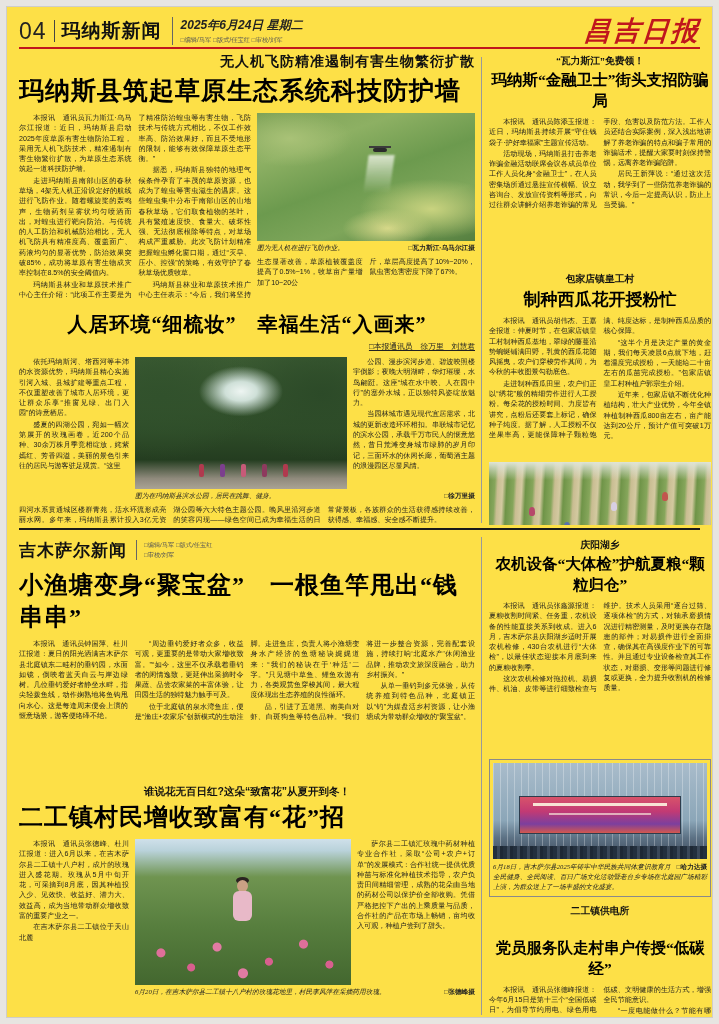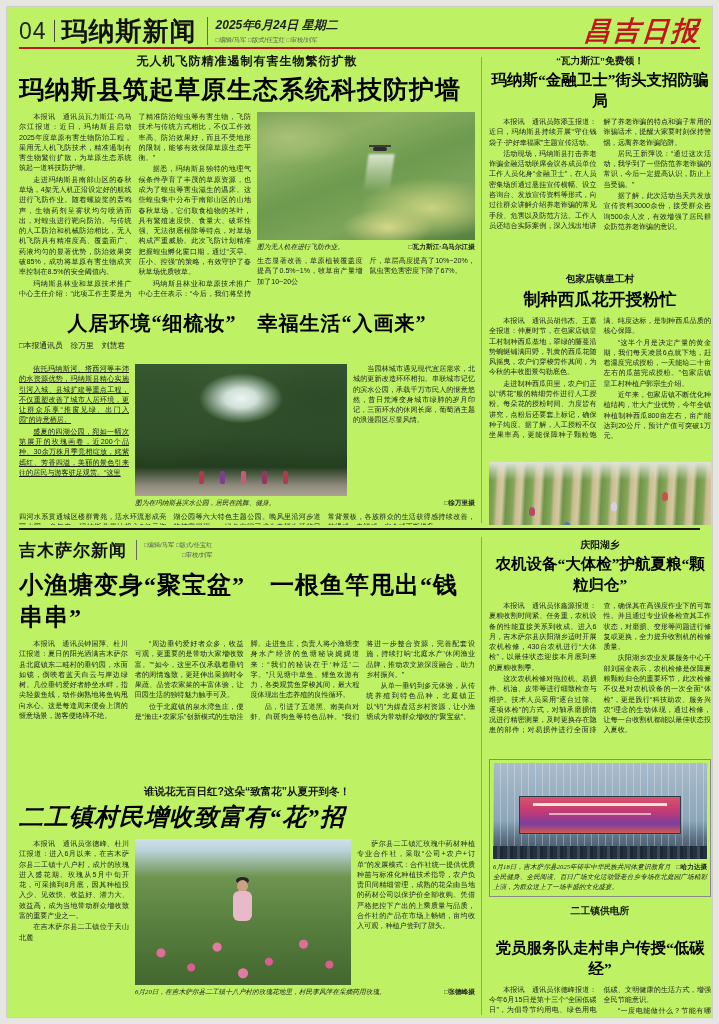--- a/index.html
+++ b/index.html
@@ -1,45 +1,45 @@
 <!DOCTYPE html>
 <html><head>
 <meta charset="utf-8">
 <style>
   * { margin:0; padding:0; box-sizing:border-box; }
   html,body { width:719px; height:1024px; background:#e7e5e1; font-family:"Liberation Sans", sans-serif; }
-  .sheet { position:absolute; left:6px; top:6px; width:707px; height:1012px; background:#bef264; border:1px solid #cfcdc8; overflow:hidden; }
+  .sheet { position:absolute; left:6px; top:6px; width:707px; height:1012px; background:#fde047; border:1px solid #cfcdc8; overflow:hidden; }
 
   
   .hdr { position:absolute; left:12px; top:10px; right:12px; height:28px; display:flex; align-items:center; }
   .pageno { font-size:23px; color:#222; font-weight:400; letter-spacing:1px; }
   .hdr-bar { width:1px; height:22px; background:#444; margin:0 7px; }
-  .section-name { font-size:26px; font-weight:700; color:#111; letter-spacing:1px;font-family:Liberation Mono, monospace; }
+  .section-name { font-size:19px; font-weight:700; color:#111; letter-spacing:1px;font-family:Liberation Mono, monospace; }
   .hdr-meta { margin-left:10px; border-left:1px solid #666; padding-left:8px; }
   .hdr-date { font-size:12px; font-weight:700; color:#222;font-style:italic; }
   .hdr-credits { font-size:6.3px; color:#555; margin-top:2px; }
   .brand { margin-left:auto; font-family:"Liberation Serif", serif; font-style:italic; font-weight:700; font-size:27px; color:#c0161d; letter-spacing:2px; transform:skewX(-4deg); }
   .redline { position:absolute; left:12px; right:12px; top:40px; height:2px; background:#c0161d; }
 
   
   .top-left  { position:absolute; left:12px;  top:46px;  width:456px; height:472px; overflow:hidden; }
   .top-right { position:absolute; left:482px; top:48px;  width:222px; height:470px; overflow:hidden; }
   .vrule-top    { position:absolute; left:474px; top:50px;  height:466px; width:1px; background:#9a9a9a; }
   .vrule-bottom { position:absolute; left:474px; top:530px; height:478px; width:1px; background:#9a9a9a; }
   .full-divider { position:absolute; left:12px; right:12px; top:521px; height:2px; background:#1a1a1a; }
   .bottom-left  { position:absolute; left:12px;  top:528px; width:456px; height:482px; overflow:hidden; }
   .bottom-right { position:absolute; left:482px; top:530px; width:222px; height:478px; overflow:hidden; }
 
   
-  .kicker { text-align:center; font-size:12px; font-weight:600; color:#111; letter-spacing:1px; }
+  .kicker { text-align:right; font-size:14px; font-weight:600; color:#111; letter-spacing:1px; }
   .kicker-sm { text-align:center; font-size:9.8px; font-weight:600; color:#111; }
   .headline-xl { text-align:left; font-family:"Liberation Serif", serif; font-weight:700; font-size:25px; color:#000; letter-spacing:1px; margin:3px 0 6px; }
   .headline-lg { text-align:center; font-family:"Liberation Serif", serif; font-weight:700; font-size:20px; color:#000; letter-spacing:1px; margin:3px 0 3px; }
   .headline-md { text-align:center; font-family:"Liberation Serif", serif; font-weight:700; font-size:15.5px; color:#000; margin:2px 0 5px; }
-  .byline { text-align:left; font-size:7.8px; color:#222; margin:2px 0 13px; }
+  .byline { text-align:right; font-size:7.8px; color:#222; margin:2px 0 5px;text-decoration:underline; }
   .body-txt { font-size:7.1px; line-height:1.45; color:#1c1c1c; text-align:justify; overflow:hidden; }
   .body-txt p { text-indent:2em; margin-bottom:1px; }
   .cols2 { column-count:2; column-gap:7px; }
   .cols3 { column-count:3; column-gap:7px; }
   .cols4 { column-count:4; column-gap:7px; }
   .caption-row { display:flex; justify-content:space-between; align-items:flex-start; font-size:6.7px; color:#222; margin-top:3px; }
   .caption-txt { font-family:"Liberation Serif", serif; font-style:italic; }
   .caption-credit { font-weight:700; white-space:nowrap; margin-left:6px; }
 
   
@@ -86,21 +86,21 @@
       linear-gradient(180deg, #cfe0ea 0%, #b9d2da 8%, #6f9450 26%, #577e3e 60%, #43672f 100%); }
   .rose-person { position:absolute; left:44%; top:28%; width:26px; height:56px; }
   .rose-person .head { position:absolute; left:7px; top:0; width:11px; height:12px; border-radius:50%; background:#caa184; }
   .rose-person .hair { position:absolute; left:6px; top:-3px; width:13px; height:7px; border-radius:50%; background:#2a2320; }
   .rose-person .torso { position:absolute; left:3px; top:11px; width:19px; height:30px; border-radius:6px; background:#e8b9c8; }
   .photo-box { border:1px solid #8a8a8a; padding:3px; }
   .photo-box .caption-blk { font-family:"Liberation Serif", serif; font-style:italic; font-size:6.6px; line-height:1.55; color:#222; margin-top:3px; text-align:justify; }
   .photo-box .caption-credit { float:right; font-style:normal; }
 
   
-  .sec2-hdr { display:flex; align-items:center; height:26px; margin-top:2px;text-align:right; }
+  .sec2-hdr { display:flex; align-items:center; height:26px; margin-top:2px; }
   .sec2-title { font-size:17px; font-weight:700; color:#111; letter-spacing:1px; }
   .sec2-meta { margin-left:9px; border-left:1px solid #666; padding-left:7px; font-size:6.2px; color:#555; line-height:1.6; }
 
   .mt2{margin-top:2px;} .mt4{margin-top:4px;} .mt6{margin-top:6px;} .mt8{margin-top:8px;}
   .row { display:flex; gap:6px; }
 </style>
 </head>
 <body>
 
 <div class="sheet">
@@ -145,34 +145,35 @@
             <p style="text-indent:0;">斤，草层高度提高了10%~20%，鼠虫害危害密度下降了67%。</p>
           </div>
         </div>
       </div>
     </div>
 
     <div class="mt6">
       <div class="headline-lg">人居环境“细梳妆”　幸福生活“入画来”</div>
       <div class="byline">□本报通讯员　徐万里　刘慧君</div>
       <div class="row">
-        <div class="body-txt" style="width:110px; height:132px;text-decoration:underline;">
+        <div class="body-txt" style="width:110px; height:132px;">
           <p>依托玛纳斯河、塔西河等丰沛的水资源优势，玛纳斯县精心实施引河入城、县城扩建等重点工程，不仅重塑改善了城市人居环境，更让群众乐享“推窗见绿、出门入园”的诗意栖居。</p>
           <p>盛夏的四湖公园，宛如一幅次第展开的玫瑰画卷，近200个品种、30余万株月季竞相绽放，姹紫嫣红、芳香四溢，美丽的景色引来往的居民与游客驻足观赏。“这里</p>
         </div>
         <div style="width:212px;">
           <div class="photo ph-park">
             <div class="dancer" style="left:30%; background:#b03a4e;"></div>
             <div class="dancer" style="left:40%; background:#7c3f8e;"></div>
             <div class="dancer" style="left:50%; background:#c75a78;"></div>
             <div class="dancer" style="left:60%; background:#8e3a5e;"></div>
             <div class="dancer" style="left:70%; background:#b03a4e;"></div>
           </div>
         </div>
         <div class="body-txt" style="flex:1; height:132px;">
+          <p>公园、漫步滨河步道、碧波映照楼宇倒影；夜晚大明湖畔，华灯璀璨，水鸟翩跹。这座“城在水中映、人在园中行”的塞外水城，正以独特风姿绽放魅力。</p>
           <p>当园林城市遇见现代宜居需求，北城的更新改造环环相扣。串联城市记忆的滨水公园，承载千万市民人的惬意悠然，昔日荒滩变身城市绿肺的岁月印记，三面环水的休闲长廊，葡萄酒主题的浪漫园区尽显风情。</p>
         </div>
       </div>
       <div class="caption-row" style="margin-left:116px;">
         <span class="caption-txt">图为在玛纳斯县滨水公园，居民在跳舞、健身。</span>
         <span class="caption-credit">□徐万里摄</span>
       </div>
       <div class="body-txt cols3 mt4" style="height:42px;">
         <p style="text-indent:0;">四河水系贯通城区楼群青苑，活水环流形成亮丽水网。多年来，玛纳斯县累计投入3亿元资金，匠心打造了四湖公园、葡萄酒公园、凤鸣湖公园等六大特色主题公园。晚风里沿河步道的笑容闪现——绿色空间已成为幸福生活的日常背景板，各族群众的生活获得感持续改善，获得感、幸福感、安全感不断提升。</p>
       </div>
@@ -181,21 +182,20 @@
 
   <div class="top-right">
 
     <div>
       <div class="kicker-sm">“瓦力斯江”免费领！</div>
       <div class="headline-md">玛纳斯“金融卫士”街头支招防骗局</div>
       <div class="body-txt cols2" style="height:148px;">
         <p>本报讯　通讯员陈添玉报道：近日，玛纳斯县持续开展“守住钱袋子·护好幸福家”主题宣传活动。</p>
         <p>活动现场，玛纳斯县打击养老诈骗金融活动联席会议各成员单位工作人员化身“金融卫士”，在人员密集场所通过悬挂宣传横幅、设立咨询台、发放宣传资料等形式，向过往群众讲解介绍养老诈骗的常见手段、危害以及防范方法。工作人员还结合实际案例，深入浅出地讲解了养老诈骗的特点和骗子常用的诈骗话术，提醒大家要时刻保持警惕，远离养老诈骗陷阱。</p>
         <p>居民王新萍说：“通过这次活动，我学到了一些防范养老诈骗的常识，今后一定提高认识，防止上当受骗。”</p>
-        <p>据了解，此次活动当天共发放宣传资料3000余份，接受群众咨询500余人次，有效增强了居民群众防范养老诈骗的意识。</p>
       </div>
     </div>
 
     <div class="mt8">
       <div class="kicker-sm">包家店镇皇工村</div>
       <div class="headline-md" style="font-size:17px;">制种西瓜花开授粉忙</div>
       <div class="body-txt cols2" style="height:142px;">
         <p>本报讯　通讯员胡伟杰、王嘉全报道：仲夏时节，在包家店镇皇工村制种西瓜基地，翠绿的藤蔓沿势蜿蜒铺满田野，乳黄的西瓜花随风摇曳，农户们穿梭劳作其间，为今秋的丰收图景勾勒底色。</p>
         <p>走进制种西瓜田里，农户们正以“绣花”般的精细劳作进行人工授粉。每朵花的授粉时间、力度皆有讲究，点粉后还要套上标记，确保种子纯度。据了解，人工授粉不仅坐果率高，更能保障种子颗粒饱满、纯度达标，是制种西瓜品质的核心保障。</p>
         <p>“这半个月是决定产量的黄金期，我们每天凌晨6点就下地，赶着温度完成授粉，一天能给二十亩左右的瓜苗完成授粉。”包家店镇皇工村种植户郭宗生介绍。</p>
@@ -231,21 +231,21 @@
         <p>本报讯　通讯员钟国萍、杜川江报道：夏日的阳光洒满吉木萨尔县北庭镇东二畦村的垂钓园，水面如镜，倒映着蓝天白云与岸边绿树。几位垂钓爱好者静坐水畔，指尖轻拨鱼线，动作娴熟地将鱼钩甩向水心。这是每逢周末便会上演的惬意场景，游客便络绎不绝。</p>
         <p>“周边垂钓爱好者众多，收益可观，更重要的是带动大家增收致富。”“如今，这里不仅承载着垂钓者的闲情逸致，更延伸出采摘时令果蔬、品尝农家菜的丰富体验，让田园生活的独特魅力触手可及。</p>
         <p>位于北庭镇的泉水湾鱼庄，便是“渔庄+农家乐”创新模式的生动注脚。走进鱼庄，负责人将小渔塘变身水产经济的鱼塘秘诀娓娓道来：“我们的秘诀在于‘种活’二字。”只见塘中草鱼、鲤鱼欢游有力，各类观赏鱼穿梭其间，最大程度体现出生态养殖的良性循环。</p>
         <p>品，引进了五道黑、南美白对虾、白斑狗鱼等特色品种。“我们将进一步整合资源，完善配套设施，持续打响‘北庭水产’休闲渔业品牌，推动农文旅深度融合，助力乡村振兴。”</p>
         <p>从单一垂钓到多元体验，从传统养殖到特色品种，北庭镇正以“钓”为媒盘活乡村资源，让小渔塘成为带动群众增收的“聚宝盆”。</p>
       </div>
     </div>
 
     <div class="mt8">
       <div class="kicker-sm" style="font-size:10.5px;">谁说花无百日红?这朵“致富花”从夏开到冬！</div>
-      <div class="headline-xl" style="font-size:24px; margin-top:2px;font-style:italic;">二工镇村民增收致富有“花”招</div>
+      <div class="headline-xl" style="font-size:24px; margin-top:2px;">二工镇村民增收致富有“花”招</div>
       <div class="row">
         <div class="body-txt" style="width:110px; height:146px;">
           <p>本报讯　通讯员张德峰、杜川江报道：进入6月以来，在吉木萨尔县二工镇十八户村，成片的玫瑰进入盛花期。玫瑰从5月中旬开花，可采摘到8月底，因其种植投入少、见效快、收益好、潜力大、效益高，成为当地带动群众增收致富的重要产业之一。</p>
           <p>在吉木萨尔县二工镇位于天山北麓</p>
         </div>
         <div style="width:216px;">
           <div class="photo ph-rose">
             <div class="rose-person">
               <div class="hair"></div>
               <div class="head"></div>
@@ -266,21 +266,20 @@
   </div>
 
   <div class="bottom-right">
 
     <div class="mt2">
       <div class="kicker-sm">庆阳湖乡</div>
       <div class="headline-md" style="font-size:15.5px;">农机设备“大体检”护航夏粮“颗粒归仓”</div>
       <div class="body-txt cols2" style="height:152px;">
         <p>本报讯　通讯员张鑫源报道：夏粮收割时间紧、任务重，农机设备的性能直接关系到收成。进入6月，吉木萨尔县庆阳湖乡适时开展农机检修，430台农机进行“大体检”，以最佳状态迎接本月底到来的夏粮收割季。</p>
         <p>这次农机检修对拖拉机、易损件、机油、皮带等进行细致检查与维护。技术人员采用“逐台过筛、逐项体检”的方式，对轴承磨损情况进行精密测量，及时更换存在隐患的部件；对易损件进行全面排查，确保其在高强度作业下的可靠性。并且通过专业设备检查其工作状态，对磨损、变形等问题进行修复或更换，全力提升收割机的检修质量。</p>
-        <p>庆阳湖乡农业发展服务中心干部刘国金表示，农机检修是保障夏粮颗粒归仓的重要环节，此次检修不仅是对农机设备的一次全面“体检”，更是践行“科技助农、服务兴农”理念的生动体现，通过检修，让每一台收割机都能以最佳状态投入夏收。</p>
       </div>
       <div class="photo-box mt6">
         <div class="photo ph-event">
           <div class="screen"></div>
           <div class="crowd"></div>
         </div>
         <div class="caption-blk">
           <span class="caption-credit">□哈力达摄</span>
           <span>6月18日，吉木萨尔县2025年铸牢中华民族共同体意识教育月全民健身、全民阅读、百日广场文化活动暨老台乡专场在北庭园广场精彩上演，为群众送上了一场丰盛的文化盛宴。</span>
         </div>

